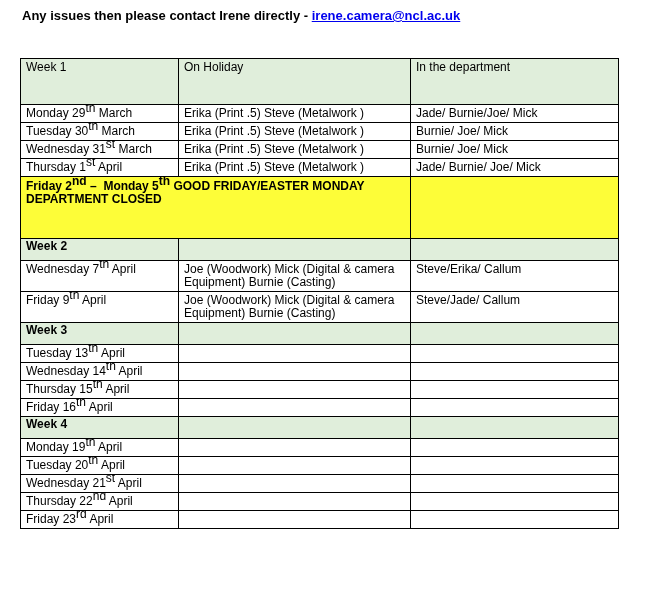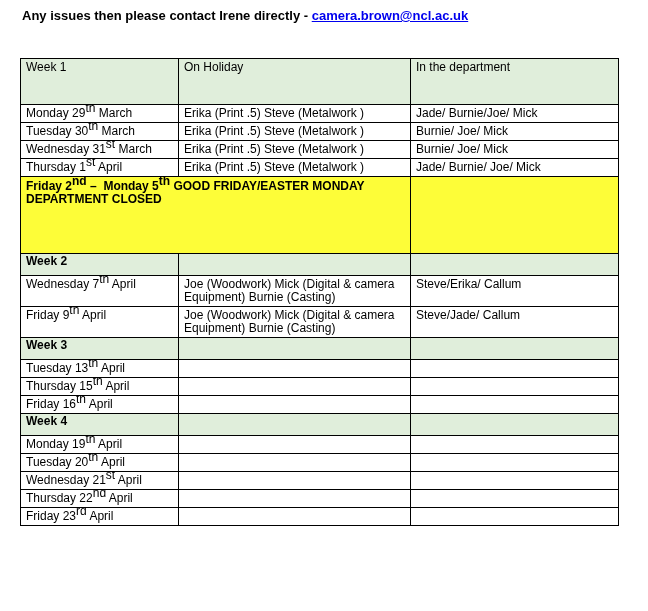--- a/index.html
+++ b/index.html
@@ -60,34 +60,34 @@
   }
   tr.week td {
     background: var(--green);
     font-weight: bold;
     padding: 1px 5px 0 5px;
     height: 22px;
   }
   tr.closed td {
     background: var(--yellow);
     font-weight: bold;
-    height: 77px;
+    height: 62px;
     padding-top: 3px;
   }
   tr.day td { height: 18px; }
   sup {
     font-size: 12px;
     line-height: 0;
     vertical-align: super;
   }
 </style>
 </head>
 <body>
 
-<p class="note"><span>Any issues then please contact Irene directly - </span><a href="#">camera.brown@ncl.ac.uk</a></p>
+<p class="note"><span>Any issues then please contact Irene directly - </span><a href="#">irene.camera@ncl.ac.uk</a></p>
 
 <table class="schedule">
   <colgroup>
     <col class="c1">
     <col class="c2">
     <col class="c3">
   </colgroup>
   <thead>
     <tr>
       <th>Week 1</th>
@@ -139,20 +139,25 @@
         <td>Week 3</td>
         <td></td>
         <td></td>
       </tr>
       <tr class="day">
         <td>Tuesday 13<sup>th</sup> April</td>
         <td></td>
         <td></td>
       </tr>
       <tr class="day">
+        <td>Wednesday 14<sup>th</sup> April</td>
+        <td></td>
+        <td></td>
+      </tr>
+      <tr class="day">
         <td>Thursday 15<sup>th</sup> April</td>
         <td></td>
         <td></td>
       </tr>
       <tr class="day">
         <td>Friday 16<sup>th</sup> April</td>
         <td></td>
         <td></td>
       </tr>
       <tr class="week">

